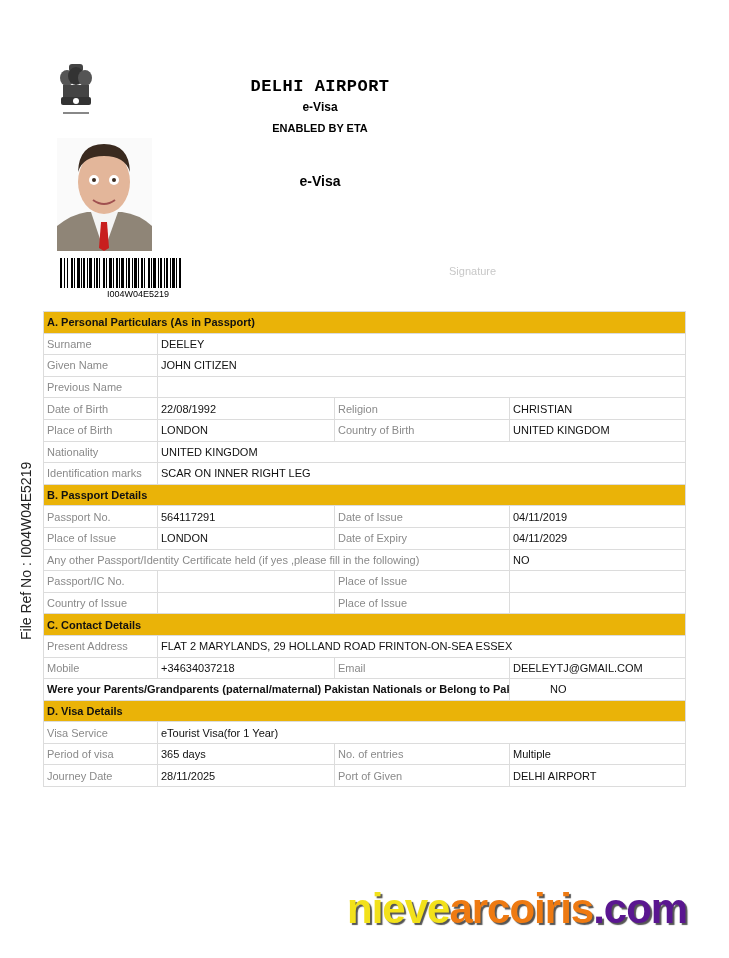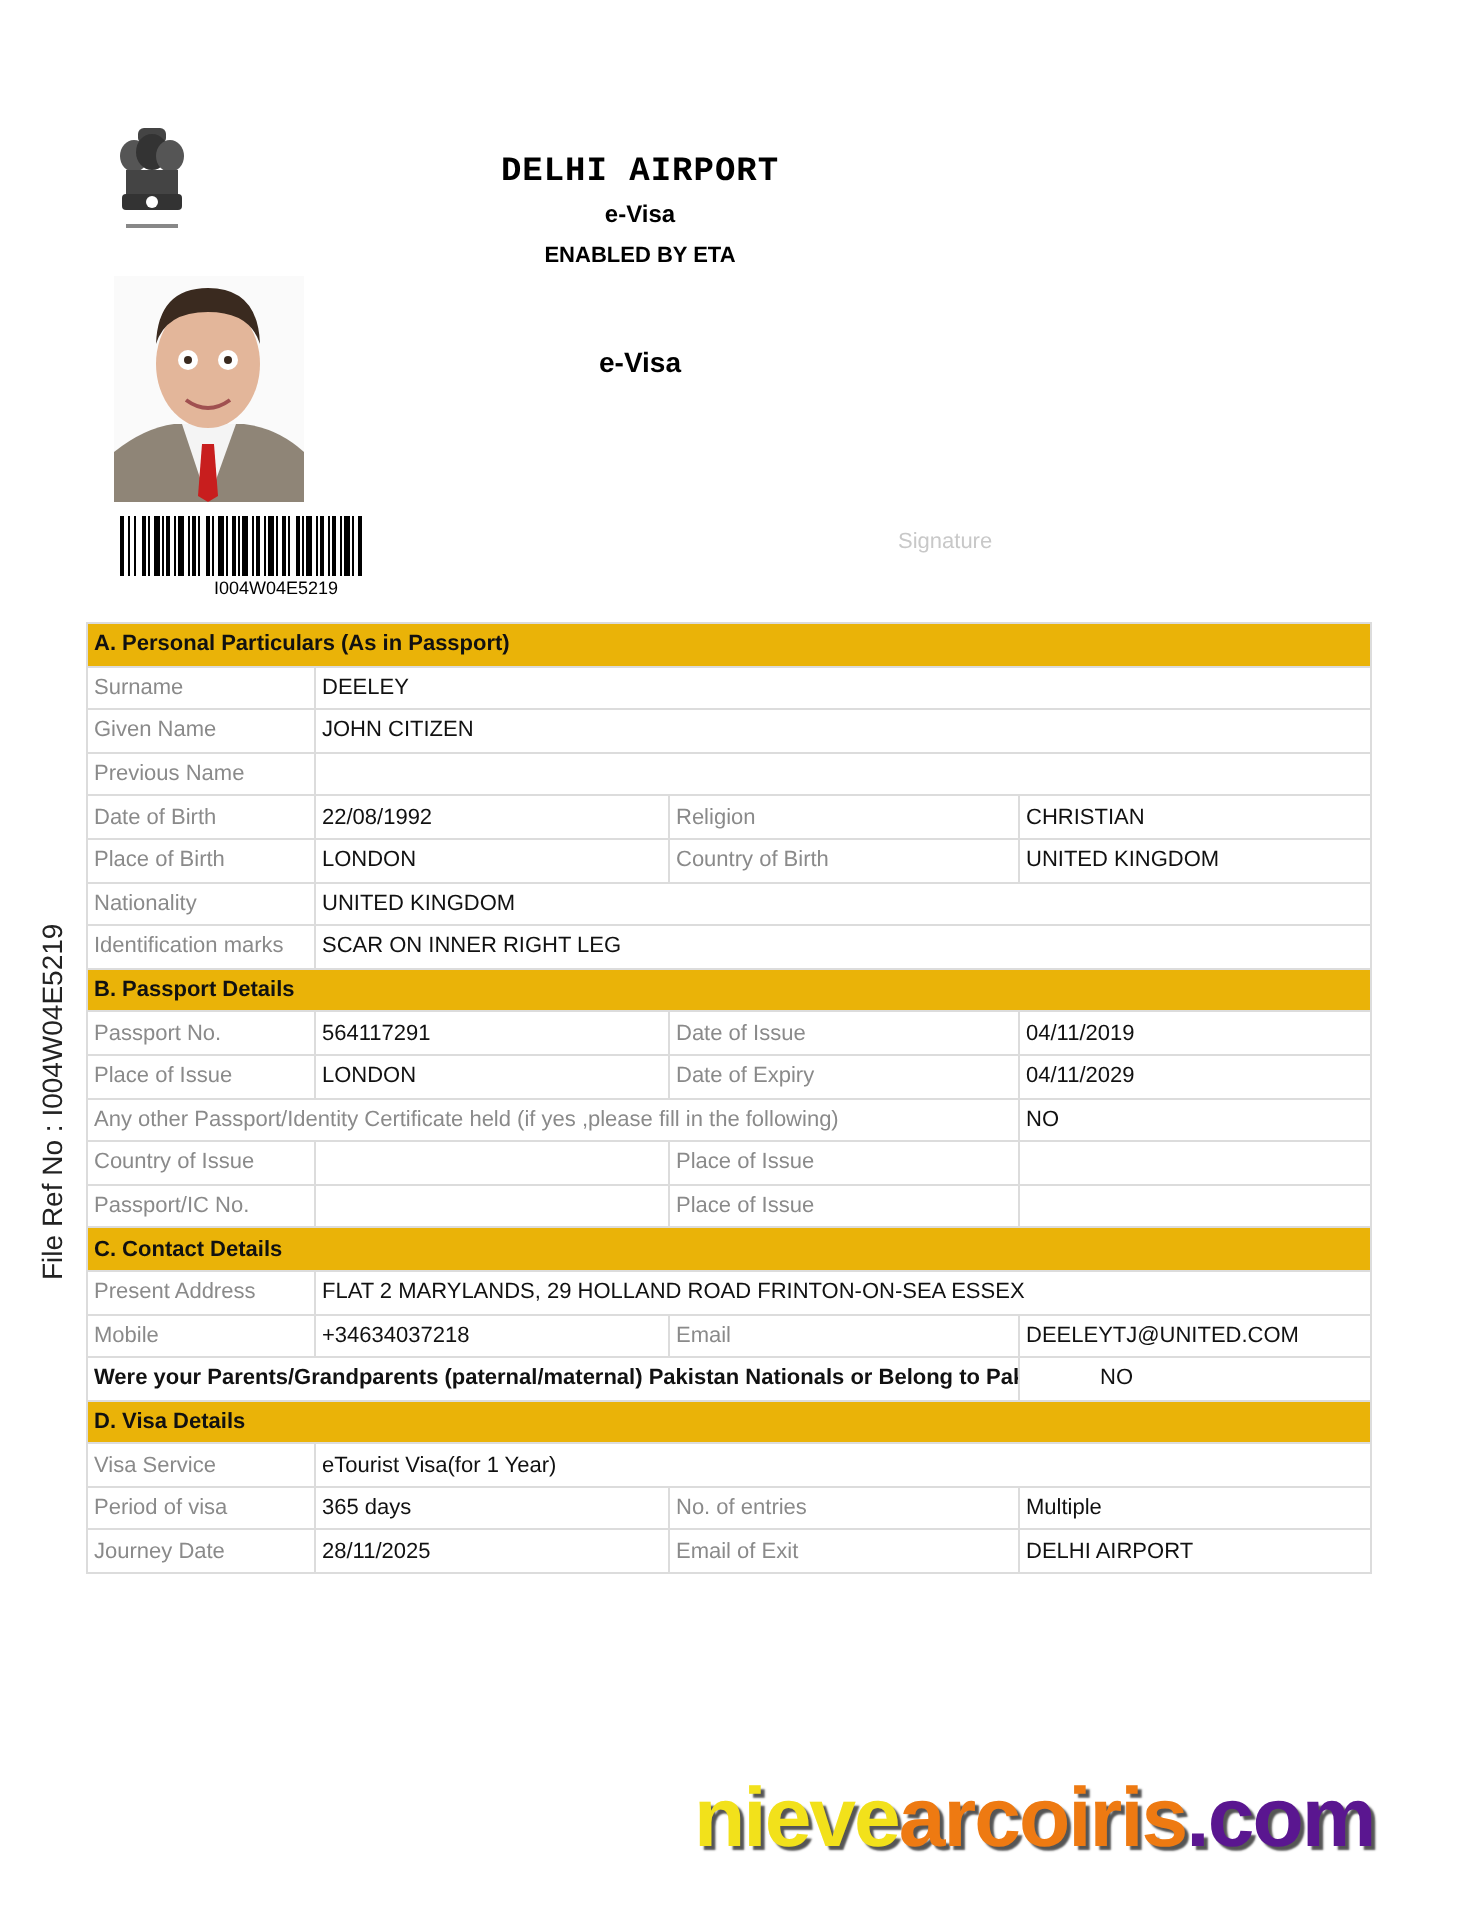--- a/index.html
+++ b/index.html
@@ -178,44 +178,44 @@
     <td class="lbl">Place of Issue</td>
     <td class="val">LONDON</td>
     <td class="lbl">Date of Expiry</td>
     <td class="val">04/11/2029</td>
   </tr>
   <tr>
     <td class="lbl" colspan="3">Any other Passport/Identity Certificate held (if yes ,please fill in the following)</td>
     <td class="val">NO</td>
   </tr>
   <tr>
+    <td class="lbl">Passport/IC No.</td>
+    <td class="val"></td>
+    <td class="lbl">Place of Issue</td>
+    <td class="val"></td>
+  </tr>
+  <tr>
     <td class="lbl">Country of Issue</td>
-    <td class="val"></td>
-    <td class="lbl">Place of Issue</td>
-    <td class="val"></td>
-  </tr>
-  <tr>
-    <td class="lbl">Passport/IC No.</td>
     <td class="val"></td>
     <td class="lbl">Place of Issue</td>
     <td class="val"></td>
   </tr>
 
   <tr>
         <td class="sec" colspan="4">C. Contact Details</td>
       </tr>
   <tr>
     <td class="lbl">Present Address</td>
     <td class="val" colspan="3">FLAT 2 MARYLANDS, 29 HOLLAND ROAD FRINTON-ON-SEA ESSEX</td>
   </tr>
   <tr>
     <td class="lbl">Mobile</td>
     <td class="val">+34634037218</td>
     <td class="lbl">Email</td>
-    <td class="val">DEELEYTJ@UNITED.COM</td>
+    <td class="val">DEELEYTJ@GMAIL.COM</td>
   </tr>
   <tr>
     <td class="q" colspan="3" style="border-right:1px solid #dcdcdc;">
       <div style="width:490px">Were your Parents/Grandparents (paternal/maternal) Pakistan Nationals or Belong to Pakistan held area.</div>
     </td>
     <td class="val q-val" style="padding-left:40px">NO</td>
   </tr>
 
   <tr>
         <td class="sec" colspan="4">D. Visa Details</td>
@@ -226,21 +226,21 @@
   </tr>
   <tr>
     <td class="lbl">Period of visa</td>
     <td class="val">365 days</td>
     <td class="lbl">No. of entries</td>
     <td class="val">Multiple</td>
   </tr>
   <tr>
     <td class="lbl">Journey Date</td>
     <td class="val">28/11/2025</td>
-    <td class="lbl">Email of Exit</td>
+    <td class="lbl">Port of Given</td>
     <td class="val">DELHI AIRPORT</td>
   </tr>
 </tbody>
   </table>
 
 <div class="watermark">
   <span class="wm-a">nieve</span><span class="wm-b">arcoiris</span><span class="wm-c">.com</span>
 </div>
 
 </body></html>

